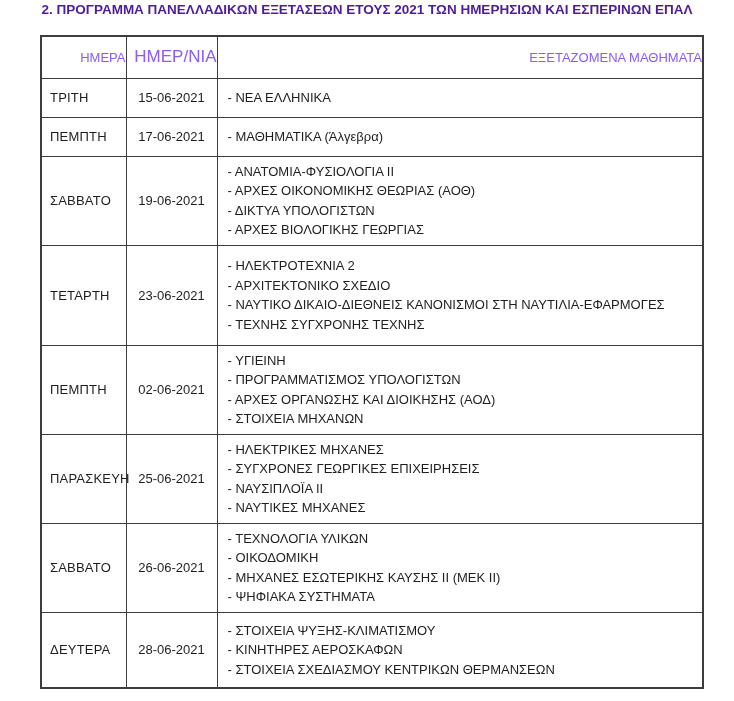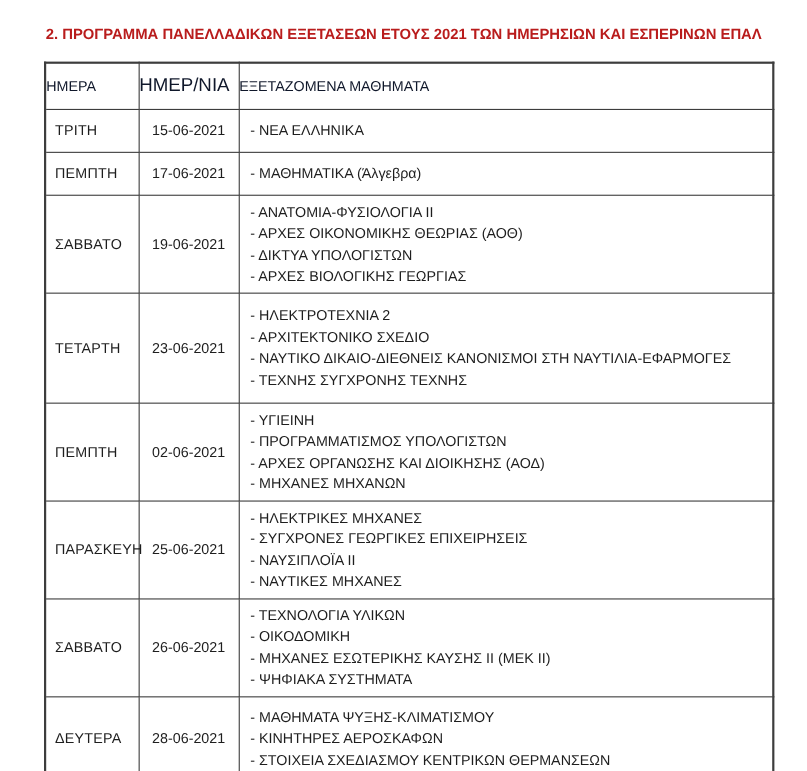--- a/index.html
+++ b/index.html
@@ -6,45 +6,45 @@
   html, body {
     margin: 0; padding: 0;
     width: 734px; height: 701px;
     background: #ffffff;
     font-family: "Liberation Sans", "DejaVu Sans", sans-serif;
     color: #1e1e1e;
     -webkit-font-smoothing: antialiased;
   }
   .page { width: 734px; height: 701px; overflow: hidden; }
   .title {
-    padding-top: 23px;
+    padding-top: 2px;
     text-align: center;
     font-size: 13.5px;
     font-weight: bold;
-    color: #b91c1c;
+    color: #4c1d95;
   }
   table.schedule {
     border-collapse: collapse;
     table-layout: fixed;
     width: 662px;
     margin: 18px 0 0 40px;
     border: 2px solid #3d3d3d;
   }
   col.c-day  { width: 85px; }
   col.c-date { width: 91px; }
   col.c-sub  { width: 486px; }
   th, td {
     border: 1px solid #3d3d3d;
     font-size: 13px;
     font-weight: normal;
     vertical-align: middle;
     padding: 0;
   }
   thead tr { height: 42px; }
-  th { text-align: left; color: #0f172a; margin-top: 12px; }
+  th { text-align: right; color: #8b5cf6; margin-top: 12px; }
   th.h-date { font-size: 17px; }
   td.day-cell {
     text-align: left;
     padding-left: 8px;
     letter-spacing: 0.2px;
   }
   td.date-cell { text-align: center; }
   td.subjects-cell {
     padding: 5px 12px 5px 10px;
     line-height: 19.5px;
@@ -114,21 +114,21 @@
             <div><span class="bullet">- </span><span>ΤΕΧΝΗΣ ΣΥΓΧΡΟΝΗΣ ΤΕΧΝΗΣ</span></div>
           </td>
   </tr>
         <tr>
     <td class="day-cell">ΠΕΜΠΤΗ</td>
     <td class="date-cell">02-06-2021</td>
     <td class="subjects-cell">
             <div><span class="bullet">- </span><span>ΥΓΙΕΙΝΗ</span></div>
             <div><span class="bullet">- </span><span>ΠΡΟΓΡΑΜΜΑΤΙΣΜΟΣ ΥΠΟΛΟΓΙΣΤΩΝ</span></div>
             <div><span class="bullet">- </span><span>ΑΡΧΕΣ ΟΡΓΑΝΩΣΗΣ ΚΑΙ ΔΙΟΙΚΗΣΗΣ (ΑΟΔ)</span></div>
-            <div><span class="bullet">- </span><span>ΜΗΧΑΝΕΣ ΜΗΧΑΝΩΝ</span></div>
+            <div><span class="bullet">- </span><span>ΣΤΟΙΧΕΙΑ ΜΗΧΑΝΩΝ</span></div>
           </td>
   </tr>
         <tr>
     <td class="day-cell">ΠΑΡΑΣΚΕΥΗ</td>
     <td class="date-cell">25-06-2021</td>
     <td class="subjects-cell">
             <div><span class="bullet">- </span><span>ΗΛΕΚΤΡΙΚΕΣ ΜΗΧΑΝΕΣ</span></div>
             <div><span class="bullet">- </span><span>ΣΥΓΧΡΟΝΕΣ ΓΕΩΡΓΙΚΕΣ ΕΠΙΧΕΙΡΗΣΕΙΣ</span></div>
             <div><span class="bullet">- </span><span>ΝΑΥΣΙΠΛΟΪΑ ΙΙ</span></div>
             <div><span class="bullet">- </span><span>ΝΑΥΤΙΚΕΣ ΜΗΧΑΝΕΣ</span></div>
@@ -141,20 +141,20 @@
             <div><span class="bullet">- </span><span>ΤΕΧΝΟΛΟΓΙΑ ΥΛΙΚΩΝ</span></div>
             <div><span class="bullet">- </span><span>ΟΙΚΟΔΟΜΙΚΗ</span></div>
             <div><span class="bullet">- </span><span>ΜΗΧΑΝΕΣ ΕΣΩΤΕΡΙΚΗΣ ΚΑΥΣΗΣ ΙΙ (ΜΕΚ ΙΙ)</span></div>
             <div><span class="bullet">- </span><span>ΨΗΦΙΑΚΑ ΣΥΣΤΗΜΑΤΑ</span></div>
           </td>
   </tr>
         <tr>
     <td class="day-cell">ΔΕΥΤΕΡΑ</td>
     <td class="date-cell">28-06-2021</td>
     <td class="subjects-cell">
-            <div><span class="bullet">- </span><span>ΜΑΘΗΜΑΤΑ ΨΥΞΗΣ-ΚΛΙΜΑΤΙΣΜΟΥ</span></div>
+            <div><span class="bullet">- </span><span>ΣΤΟΙΧΕΙΑ ΨΥΞΗΣ-ΚΛΙΜΑΤΙΣΜΟΥ</span></div>
             <div><span class="bullet">- </span><span>ΚΙΝΗΤΗΡΕΣ ΑΕΡΟΣΚΑΦΩΝ</span></div>
             <div><span class="bullet">- </span><span>ΣΤΟΙΧΕΙΑ ΣΧΕΔΙΑΣΜΟΥ ΚΕΝΤΡΙΚΩΝ ΘΕΡΜΑΝΣΕΩΝ</span></div>
           </td>
   </tr>
       </tbody>
   </table>
 </div>
 
 </body></html>

